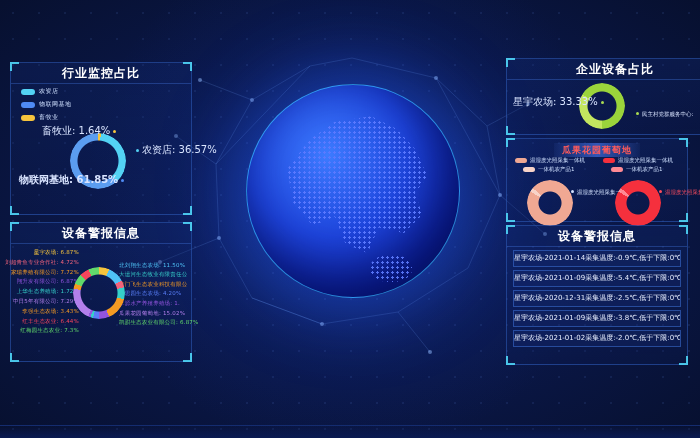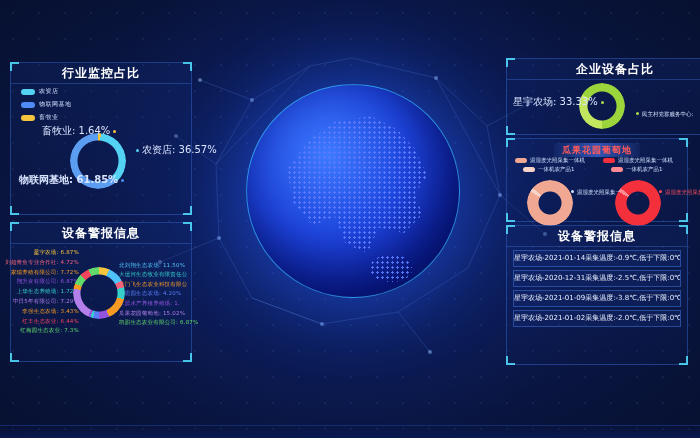--- a/index.html
+++ b/index.html
@@ -211,20 +211,21 @@
         </div>
         <div class="donut device-donut" style="background: conic-gradient(from 300deg, rgb(255, 138, 148) 0%, rgb(255, 138, 148) 3%, rgb(245, 48, 61) 3%, rgb(245, 48, 61) 100%);"></div>
         <div class="dev-callout" style="left: 60px; top: 36px; color: rgb(255, 77, 94);"><span class="dot" style="display: inline-block; width: 3px; height: 3px; border-radius: 50%; margin-right: 3px; vertical-align: 1px; background: rgb(255, 77, 94);"></span><span>温湿度光照采集一</span></div>
       </div>
   </div>
 
   <div class="panel zlift" id="panel-alarm">
     <div class="panel-head">设备警报信息</div>
     <div id="alarm-list">
         <div class="alarm-row">星宇农场-2021-01-14采集温度:-0.9℃,低于下限:0℃</div>
+        <div class="alarm-row">星宇农场-2021-01-09采集温度:-5.4℃,低于下限:0℃</div>
         <div class="alarm-row">星宇农场-2020-12-31采集温度:-2.5℃,低于下限:0℃</div>
         <div class="alarm-row">星宇农场-2021-01-09采集温度:-3.8℃,低于下限:0℃</div>
         <div class="alarm-row">星宇农场-2021-01-02采集温度:-2.0℃,低于下限:0℃</div>
       </div>
   </div>
 
   <div class="footer-band"></div>
 </div>
 
 </body></html>

